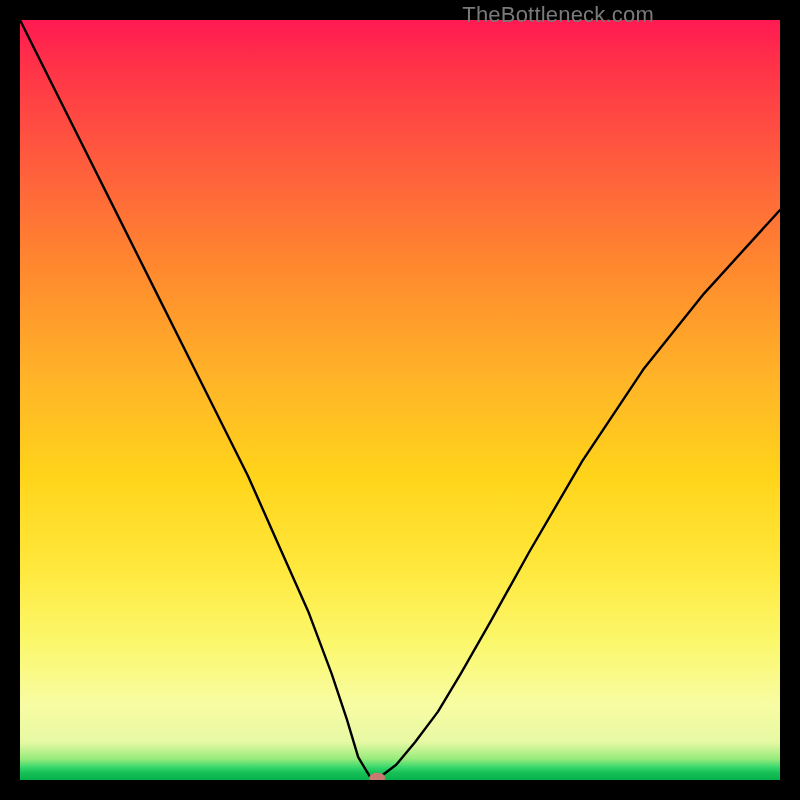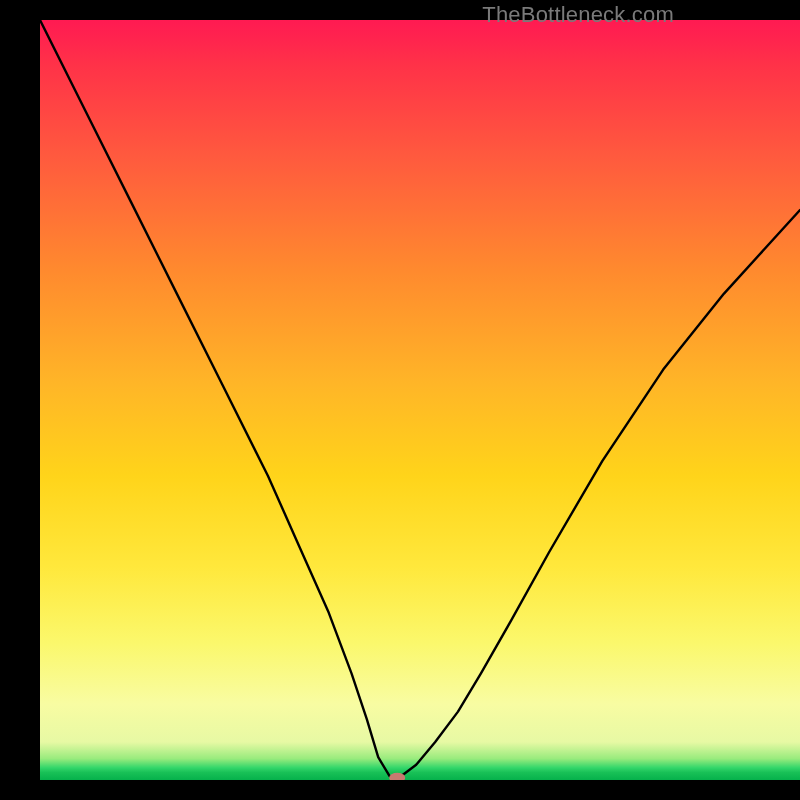--- a/index.html
+++ b/index.html
@@ -9,21 +9,20 @@
     height: 800px;
     overflow: hidden;
     background: #000;
     font-family: Arial, Helvetica, sans-serif;
   }
   .frame {
     position: relative;
     width: 672px;
     height: 800px;
     background: #000;
-    margin-left: 20px;
   }
   .watermark {
     position: absolute;
     top: 2px;
     right: 18px;
     color: #7a7a7a;
     font-size: 22px;
     font-weight: 500;
     letter-spacing: 0.2px;
     z-index: 20;

